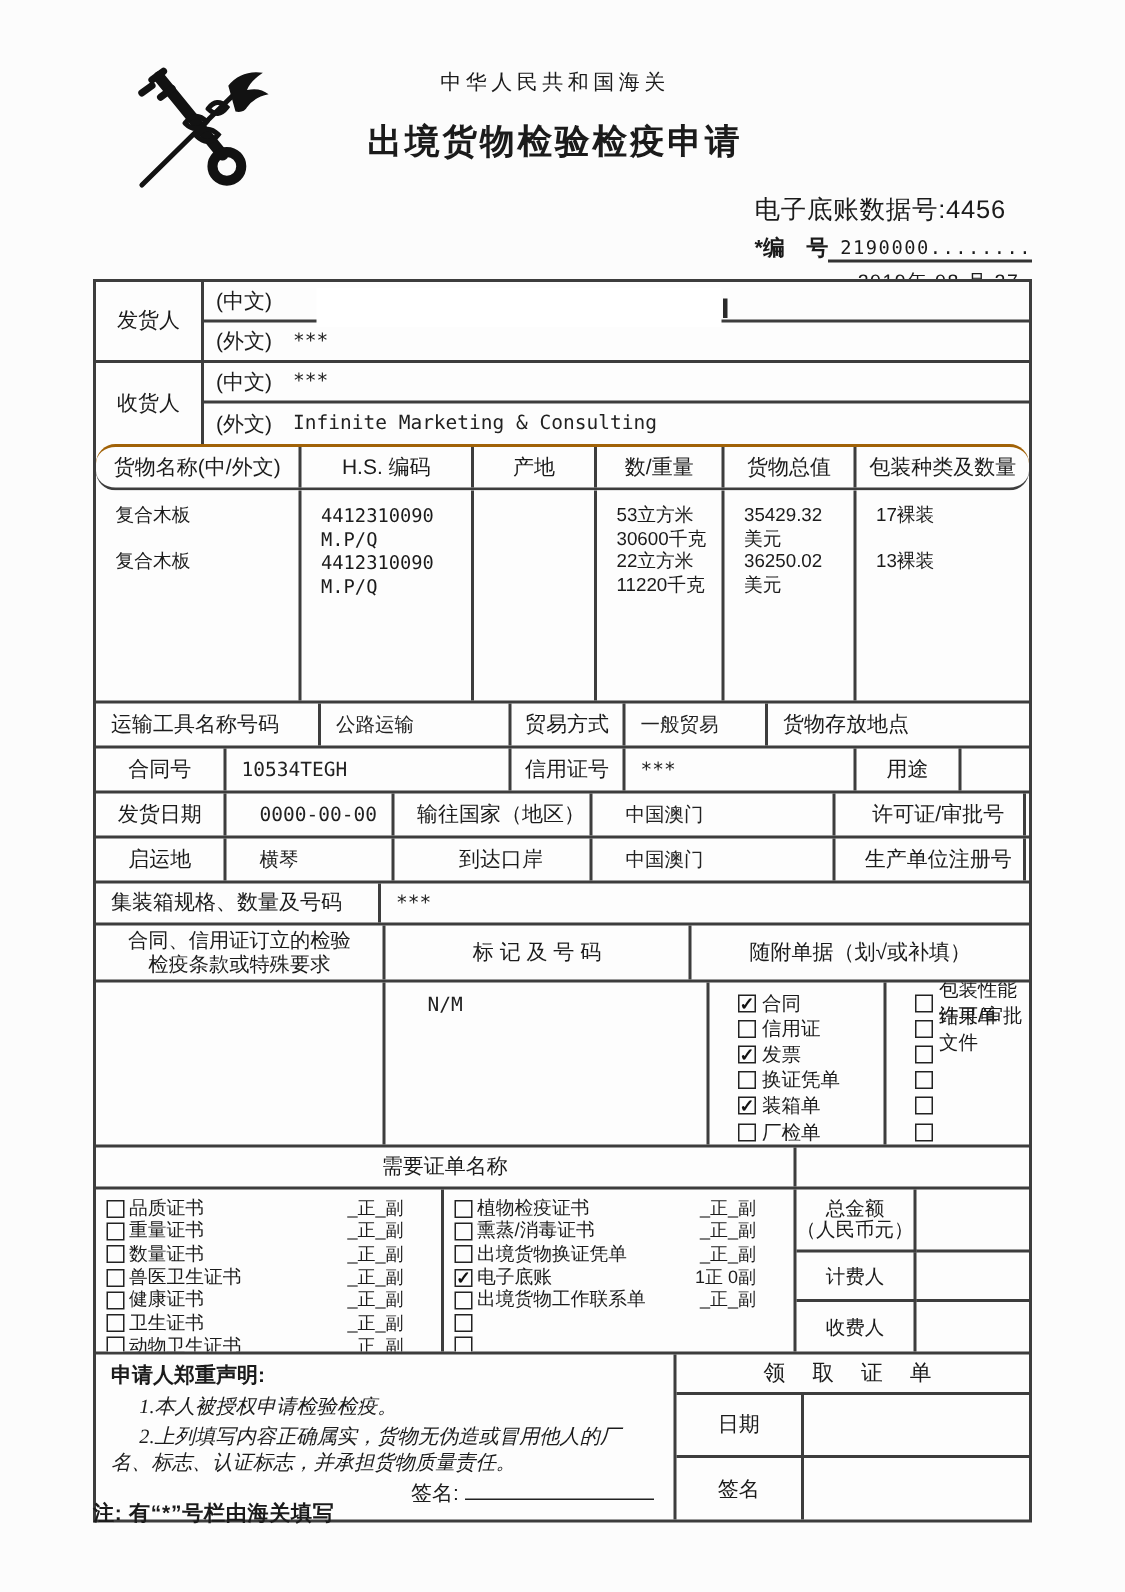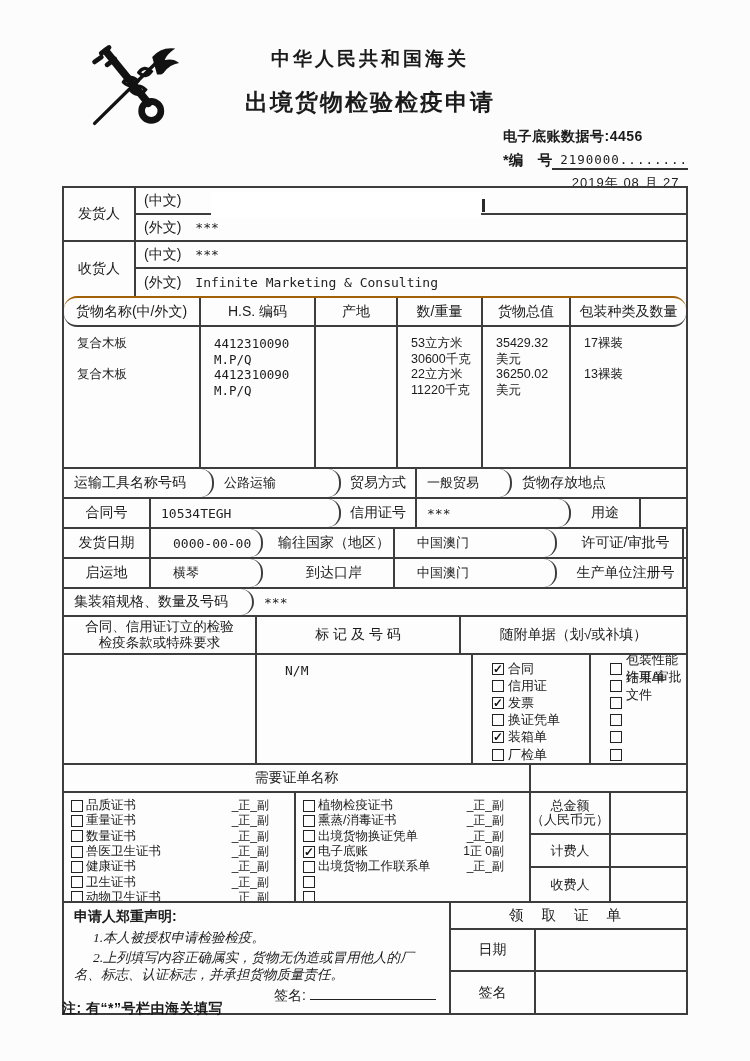--- a/index.html
+++ b/index.html
@@ -3,24 +3,24 @@
 <meta charset="utf-8">
 <style>
   html,body{margin:0;padding:0;background:#e8e8e8;}
   .page{position:relative;width:750px;height:1061px;background:#fcfcfc;
         font-family:"Liberation Sans",sans-serif;color:#1b1b1b;overflow:hidden;}
   .mono{font-family:"DejaVu Sans Mono","Liberation Mono",monospace;}
   .pre{white-space:pre-line;}
   
   .logo{position:absolute;left:82px;top:36px;width:102px;height:96px;}
   .titleblock{position:absolute;left:205px;top:46px;width:330px;text-align:center;}
-  .title{font-size:19px;font-weight:bold;letter-spacing:3px;}
+  .title{font-size:14px;font-weight:normal;letter-spacing:3px;}
   .subtitle{font-size:23px;font-weight:bold;letter-spacing:2px;margin-top:15px;}
   .meta{position:absolute;left:503px;top:128px;width:185px;font-size:13px;}
-  .meta-ledger{font-weight:bold;font-size:14px;letter-spacing:.5px;}
+  .meta-ledger{font-weight:normal;font-size:17px;letter-spacing:.5px;}
   .meta-row{display:flex;align-items:flex-end;margin-top:5px;}
   .meta-row .lab{font-size:14.5px;font-weight:bold;white-space:nowrap;}
   .serialval{flex:1;border-bottom:2px solid #333;font-size:12.5px;padding:0 0 1px 8px;letter-spacing:1px;}
   .daterow{border-bottom:2px solid #333;padding-bottom:2px;margin-top:4px;}
   .dateval{font-size:13px;padding-left:6px;letter-spacing:1px;}
   
   .form{position:absolute;left:62px;top:186px;width:626px;border:2px solid #3d3d3d;box-sizing:border-box;background:#fdfdfd;}
   .sec{position:relative;display:grid;border-bottom:2px solid #3d3d3d;}
   .sec:last-child{border-bottom:none;}
   .cell{box-sizing:border-box;border-right:2px solid #3d3d3d;border-bottom:2px solid #3d3d3d;
@@ -37,21 +37,21 @@
   .pfx{font-size:14px;}
   
   .goods-h{grid-template-columns:137px 115px 82px 85px 88px 1fr;height:27px;}
   .goods-b{grid-template-columns:137px 115px 82px 85px 88px 1fr;height:140px;}
   .goods-b .cell{align-items:flex-start;padding:9px 0 0 13px;font-size:12.5px;line-height:15.5px;}
   
   .r1{grid-template-columns:150px 127px 76px 95px 1fr;height:28px;}
   .r2{grid-template-columns:87px 190px 76px 154px 70px 1fr;height:28px;}
   .r34{grid-template-columns:87px 100px 120px 150px 115px 1fr;height:28px;gap:12px;}
   .r5{grid-template-columns:190px 1fr;height:26px;}
-  .padl{padding-left:10px;border-radius:13px;}
+  .padl{padding-left:10px;}
   
   .marks-h{grid-template-columns:193px 204px 1fr;height:36px;}
   .marks-b{grid-template-columns:193px 204px 106px 1fr;height:108px;gap:12px;}
   .marks-b .cell{align-items:flex-start;}
   .clause{font-size:13.5px;line-height:16px;}
   .nm{padding:8px 0 0 16px;}
   .cblist{display:flex;flex-direction:column;padding:5px 0 0 7px;width:100%;}
   .cbrow{display:flex;align-items:center;gap:4px;height:17.2px;font-size:13px;}
   .certlist .cbrow{height:15.3px;font-size:12.5px;gap:3px;}
   .cb{width:10px;height:10px;min-width:10px;border:1.5px solid #222;display:inline-flex;

